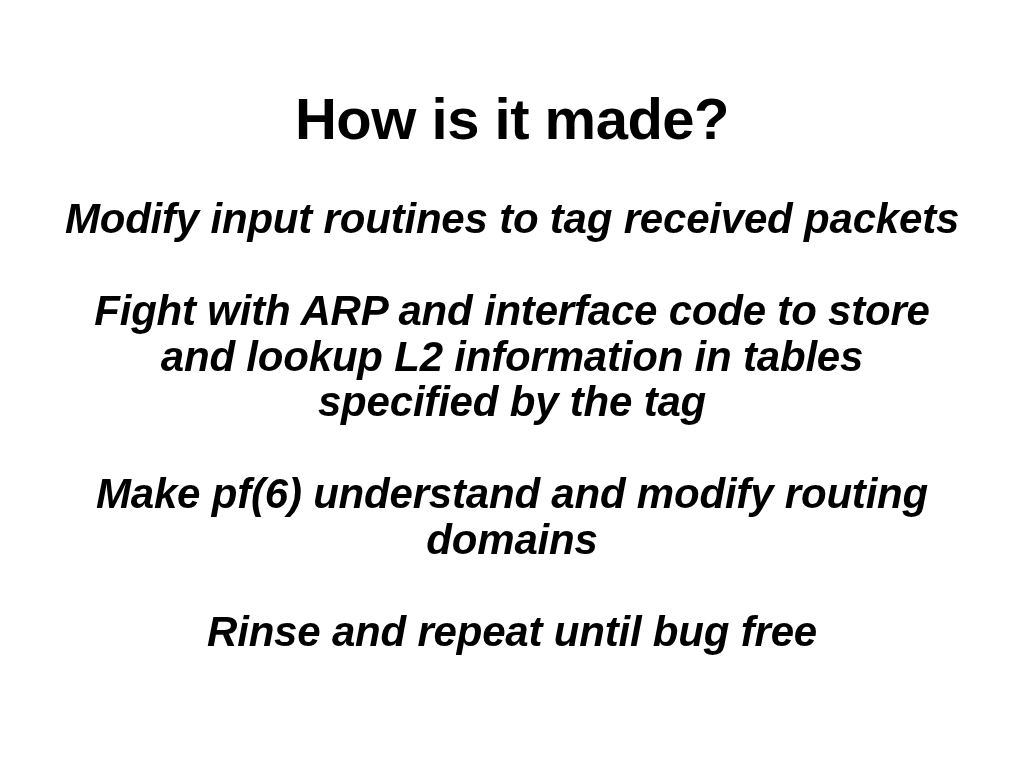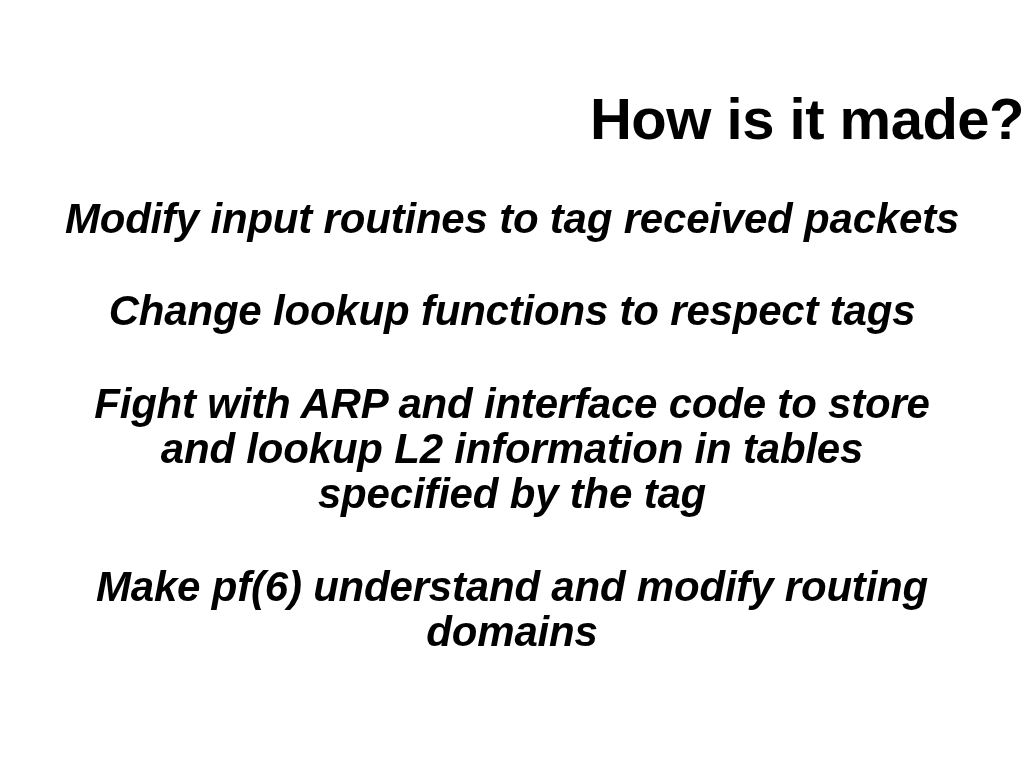--- a/index.html
+++ b/index.html
@@ -25,21 +25,21 @@
     display: flex;
     flex-direction: column;
     align-items: center;
   }
 
   .slide-title {
     position: absolute;
     left: 0;
     right: 0;
     top: 88px;
-    text-align: right;
+    text-align: center;
     font-size: 58px;
     font-weight: bold;
     line-height: 1.06;
     letter-spacing: -0.5px;
     color: #000000;
     white-space: nowrap;
   }
 
   .slide-body {
     position: absolute;
@@ -77,21 +77,21 @@
 <body>
 
 <div class="slide">
 
   <div class="slide-title">How is it made?</div>
 
   <div class="slide-body">
 
     <p class="body-line">Modify input routines to tag received packets</p>
 
-    <p class="body-line">Change lookup functions to respect tags</p>
 
     <p class="body-line wrapped">Fight with ARP and interface code to store and lookup L2 information in tables specified by the tag</p>
 
     <p class="body-line">Make pf(6) understand and modify routing domains</p>
 
+    <p class="body-line">Rinse and repeat until bug free</p>
 
   </div>
 </div>
 
 </body></html>

